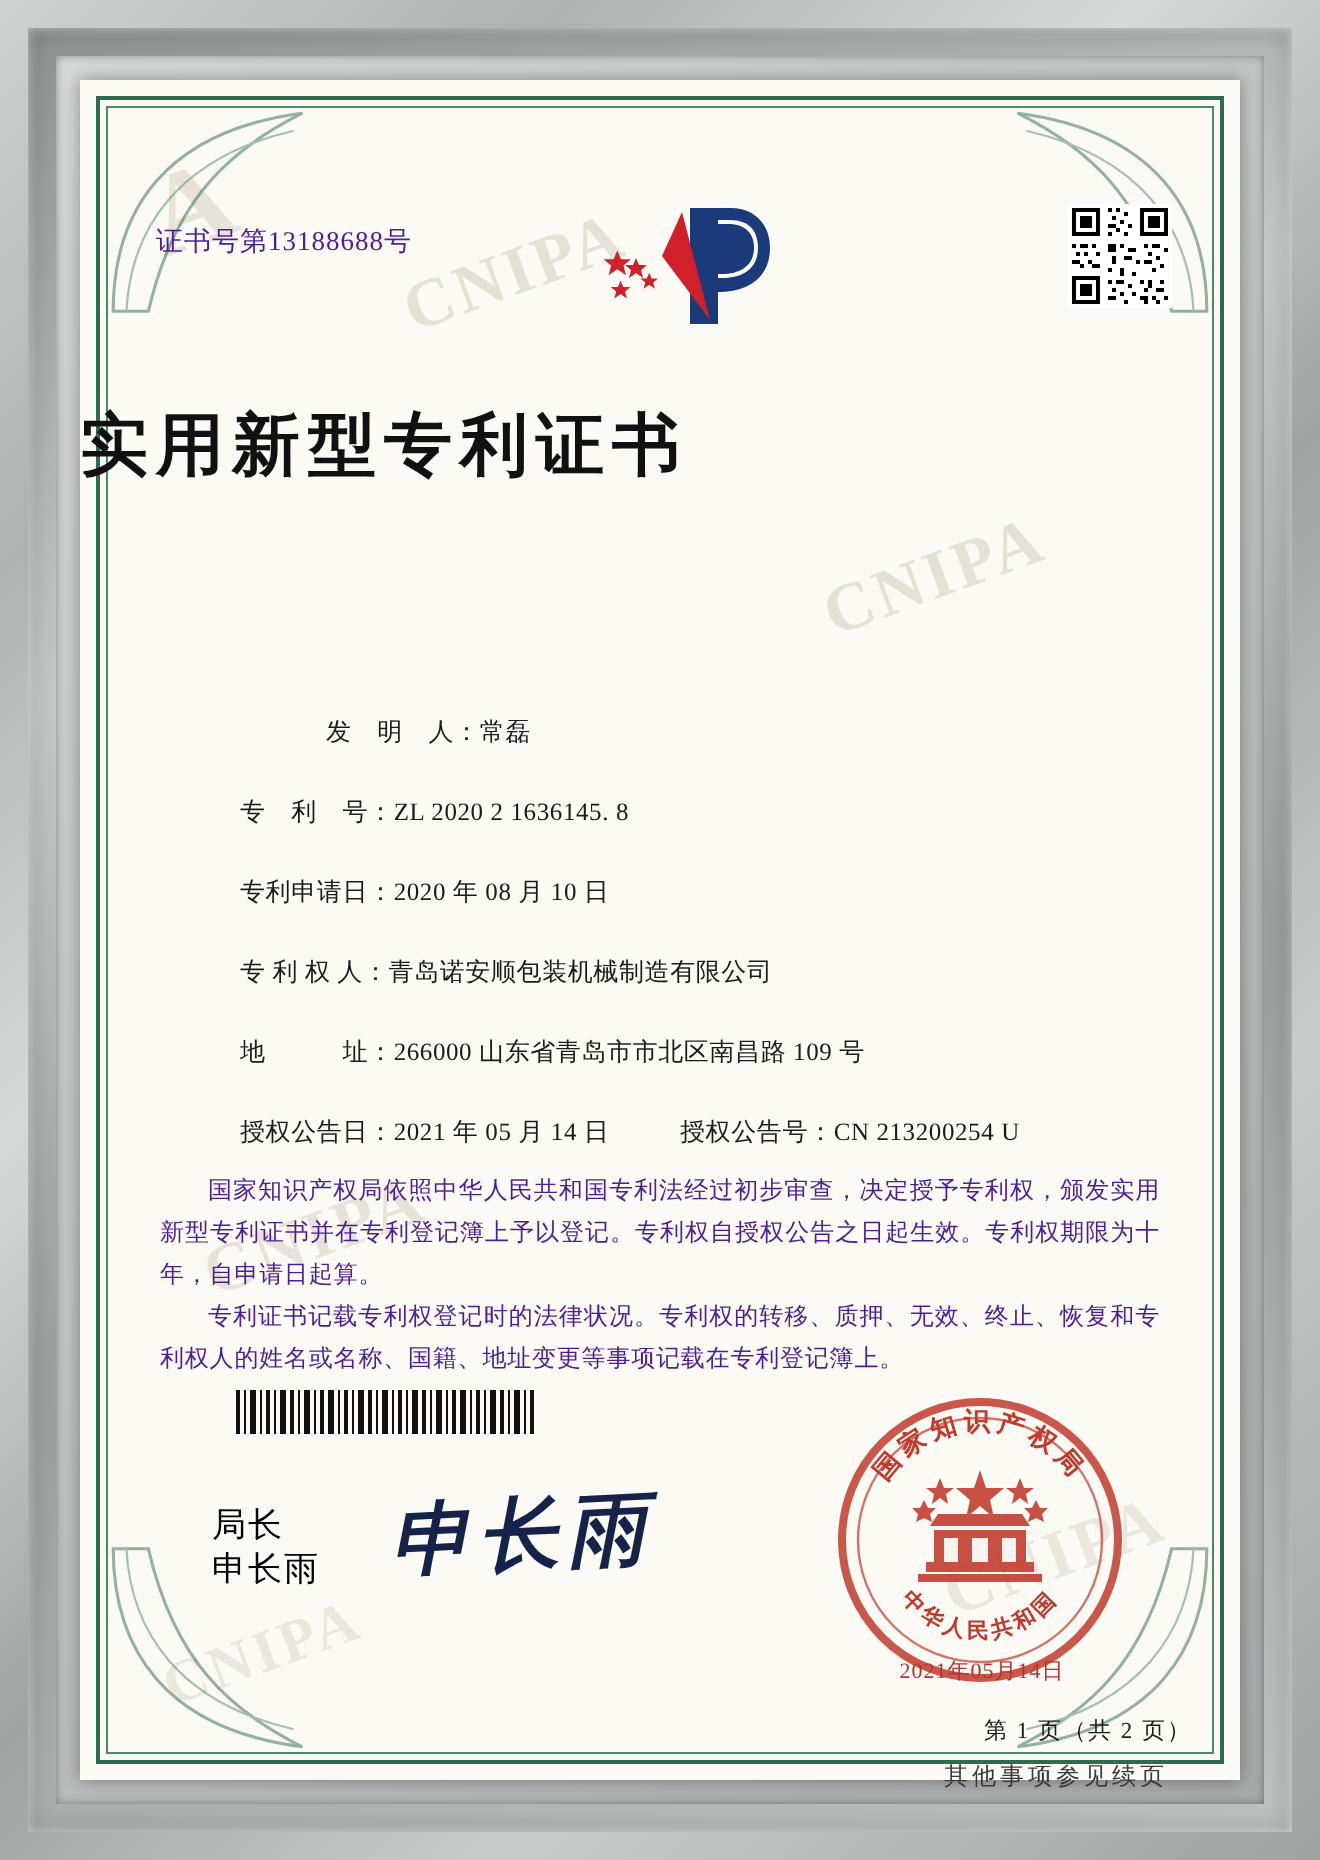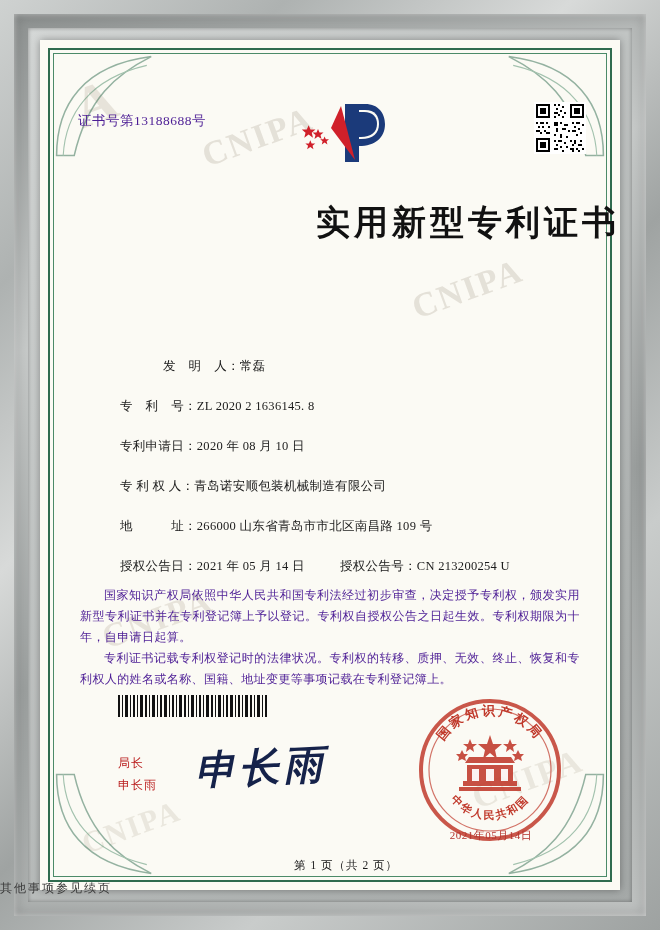--- a/index.html
+++ b/index.html
@@ -69,55 +69,55 @@
     position:absolute;left:38px;top:72px;font-size:13.5px;color:#4c1d95;
     letter-spacing:.5px;
   }
   .logo{position:absolute;left:255px;top:58px;width:95px;height:70px;}
   .qr{
     position:absolute;right:34px;top:62px;width:52px;height:52px;
     background:#fff;
   }
   .qr svg{display:block;}
   .title{
-    position:absolute;left:0;top:160px;width:580px;text-align:right;
+    position:absolute;left:0;top:160px;width:580px;text-align:left;
     font-size:34px;font-weight:bold;letter-spacing:4px;color:#111;
     font-family:"Liberation Serif", serif;
   }
   .field{
     position:absolute;font-size:12.5px;color:#1b1b1b;letter-spacing:.3px;
     white-space:nowrap;
   }
   .flabel{display:inline-block;}
   .fval{display:inline-block;}
   .paragraph{
     position:absolute;left:40px;width:500px;font-size:12px;line-height:21px;
     color:#4c1d95;text-align:justify;letter-spacing:.4px;
   }
   .barcode{position:absolute;left:78px;top:655px;height:22px;}
-  .sig-label{position:absolute;left:78px;top:712px;font-size:12px;line-height:22px;color:#b91c1c;letter-spacing:1px;}
+  .sig-label{position:absolute;left:66px;top:712px;font-size:17px;line-height:22px;color:#000000;letter-spacing:1px;}
   .sig-hand{
     position:absolute;left:155px;top:700px;font-size:40px;color:#15224a;
     font-family:"Liberation Serif", serif;font-style:italic;font-weight:bold;
     transform:rotate(-3deg);letter-spacing:4px;
   }
   
   .seal{
     position:absolute;left:375px;top:655px;width:150px;height:150px;
   }
   .seal-date{
     position:absolute;left:396px;top:760px;width:110px;text-align:center;
     font-size:11px;color:#b4332c;letter-spacing:.5px;margin-top:28px;
   }
   .page-no{
-    position:absolute;left:0;top:818px;width:556px;text-align:center;
-    font-size:11.5px;color:#1b1b1b;letter-spacing:1px;padding-left:28px;
+    position:absolute;left:0;top:818px;width:556px;text-align:right;
+    font-size:11.5px;color:#1b1b1b;letter-spacing:1px;
   }
   .footer-note{
-    position:absolute;left:0;top:880px;width:568px;text-align:left;
+    position:absolute;left:16px;top:880px;width:568px;text-align:right;
     font-size:12px;color:#3a3a3a;letter-spacing:2px;
   }
 </style>
 </head>
 <body>
 
 <div class="frame-outer">
   <div class="frame-bevel"></div>
   <div class="frame-inner-line"></div>
 

